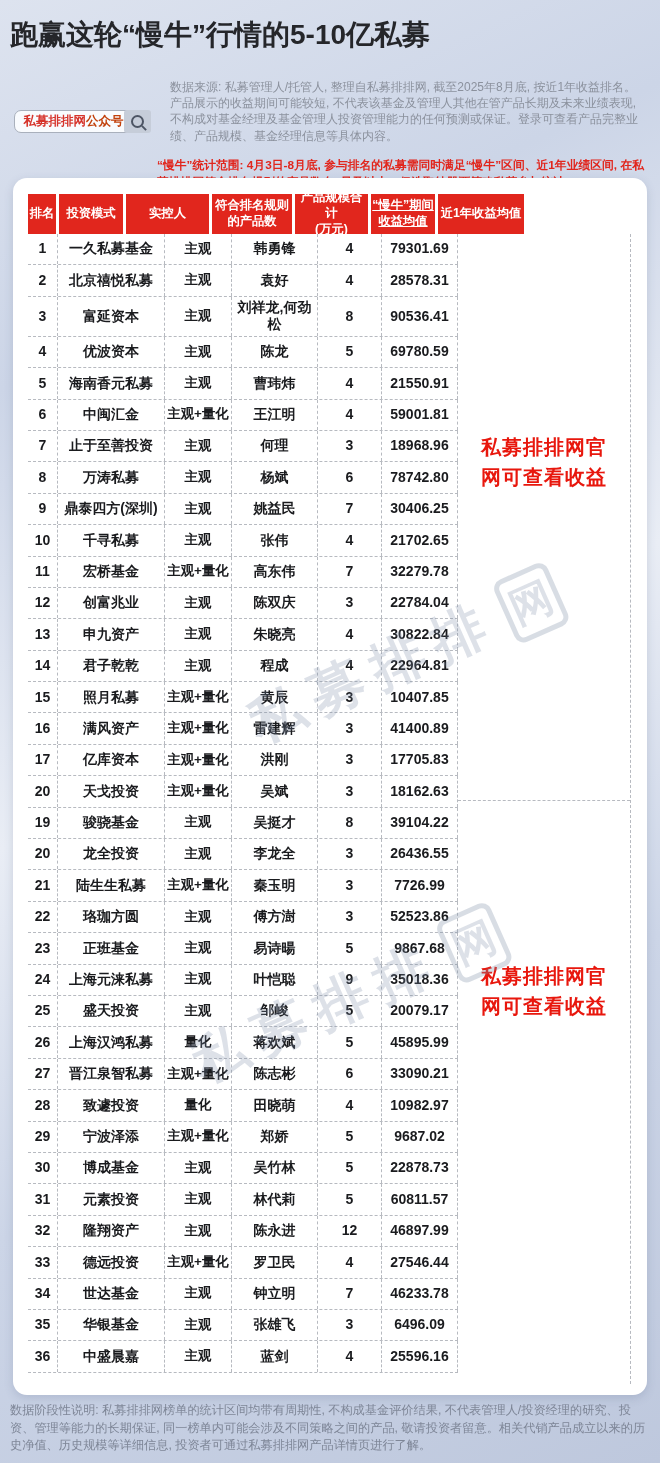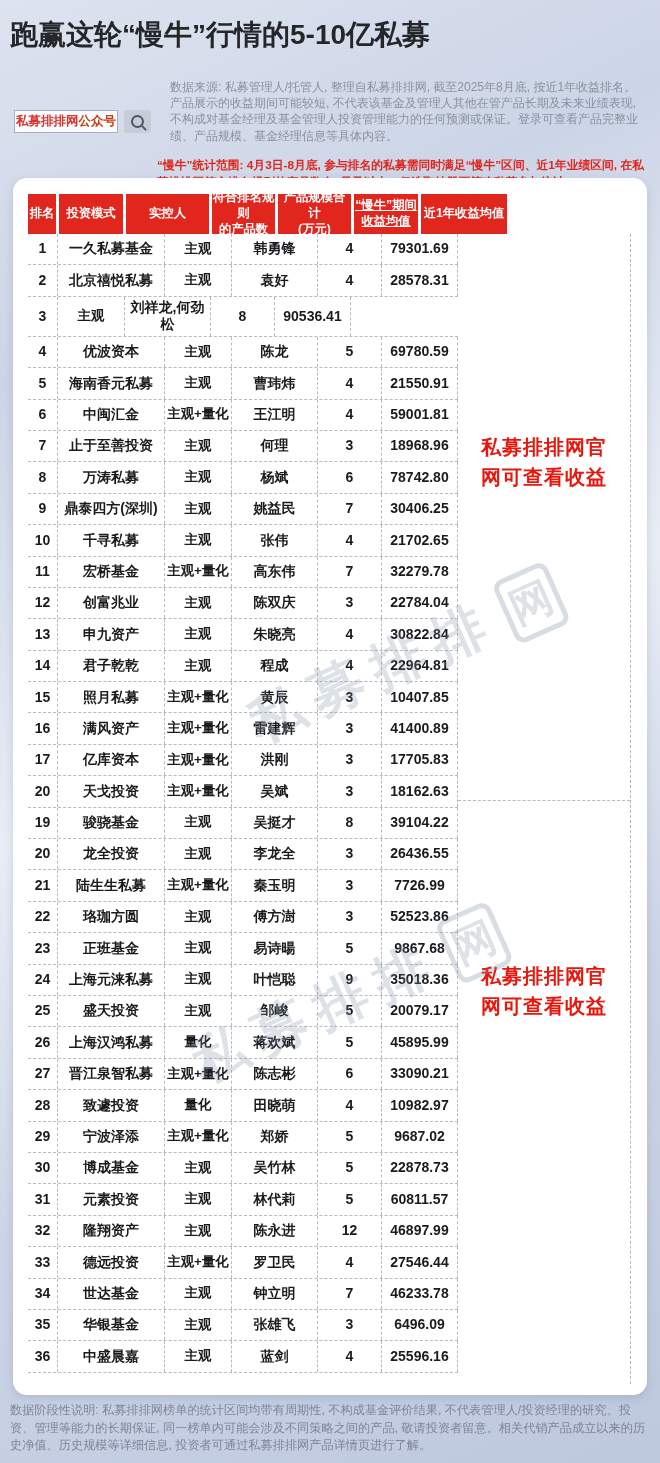--- a/index.html
+++ b/index.html
@@ -3,23 +3,23 @@
 <meta charset="utf-8">
 <style>
   html,body{margin:0;padding:0;}
   body{font-family:"Liberation Sans",sans-serif;}
   .page{position:relative;width:660px;height:1463px;overflow:hidden;
     background:linear-gradient(155deg,#dde3ef 0%,#ccd5e7 22%,#e9edf5 48%,#ccd5e7 70%,#bec8dd 100%);}
   
   .title{position:absolute;left:10px;top:16px;width:645px;margin:0;
     font-size:28px;font-weight:900;color:#25262a;letter-spacing:0;}
   
-  .badge{position:absolute;left:14px;top:110px;width:104px;height:23px;box-sizing:border-box;
+  .badge{position:absolute;left:14px;top:110px;width:119px;height:23px;box-sizing:border-box;
     display:flex;align-items:center;justify-content:center;background:rgba(252,253,255,.92);
-    border:1px solid #a9b0bc;border-radius:0;font-size:12.5px;font-weight:700;cursor:pointer;}
+    border:1px solid #a9b0bc;border-radius:7px;font-size:12.5px;font-weight:700;cursor:pointer;}
   .badge-brand{color:#d6342c;}
   .badge-suffix{color:#c2410c;}
   .searchbox{position:absolute;left:124px;top:110px;width:27px;height:23px;background:#c6cdd9;
     border-radius:3px;display:flex;align-items:center;justify-content:center;cursor:pointer;}
   .mag{position:relative;width:9px;height:9px;border:2px solid #4d5564;border-radius:50%;}
   .mag::after{content:"";position:absolute;right:-5px;bottom:-3px;width:6px;height:2px;
     background:#4d5564;transform:rotate(45deg);}
   
   .notes{position:absolute;left:157px;top:66px;width:498px;}
   .note-gray{margin:13px;font-size:12px;line-height:1.35;color:#8b919d;font-weight:500;}
@@ -82,21 +82,21 @@
     <p class="note-gray">数据来源: 私募管理人/托管人, 整理自私募排排网, 截至2025年8月底, 按近1年收益排名。产品展示的收益期间可能较短, 不代表该基金及管理人其他在管产品长期及未来业绩表现, 不构成对基金经理及基金管理人投资管理能力的任何预测或保证。登录可查看产品完整业绩、产品规模、基金经理信息等具体内容。</p>
     <p class="note-red">“慢牛”统计范围: 4月3日-8月底, 参与排名的私募需同时满足“慢牛”区间、近1年业绩区间, 在私募排排网符合排名规则的产品数在3只及以上。仅选取纯股票策略私募参与统计。</p>
   </div>
 
   <div class="card">
     <div class="tablewrap">
       <div class="thead" id="thead">
           <div class="th" style="width: 28px;">排名</div>
           <div class="th" style="width: 64px;">投资模式</div>
           <div class="th" style="width: 83px;">实控人</div>
-          <div class="th" style="width: 63px;">符合排名规则
+          <div class="th" style="width: 80px;">符合排名规则
 的产品数</div>
           <div class="th" style="width: 73px;">产品规模合计
 (万元)</div>
           <div class="th" style="width: 64px; text-decoration: underline;">“慢牛”期间
 收益均值</div>
           <div class="th" style="width: 86px;">近1年收益均值</div>
         </div>
       <div class="tbody">
         <div class="tleft" id="tleft">
             <div class="tr">
@@ -110,20 +110,21 @@
             <div class="tr">
               <div class="td c0">2</div>
               <div class="td c1">北京禧悦私募</div>
               <div class="td c2">主观</div>
               <div class="td c3">袁好</div>
               <div class="td c4">4</div>
               <div class="td c5">28578.31</div>
             </div>
             <div class="tr">
               <div class="td c0">3</div>
+              <div class="td c1">富延资本</div>
               <div class="td c2">主观</div>
               <div class="td c3">刘祥龙,何劲松</div>
               <div class="td c4">8</div>
               <div class="td c5">90536.41</div>
             </div>
             <div class="tr">
               <div class="td c0">4</div>
               <div class="td c1">优波资本</div>
               <div class="td c2">主观</div>
               <div class="td c3">陈龙</div>

